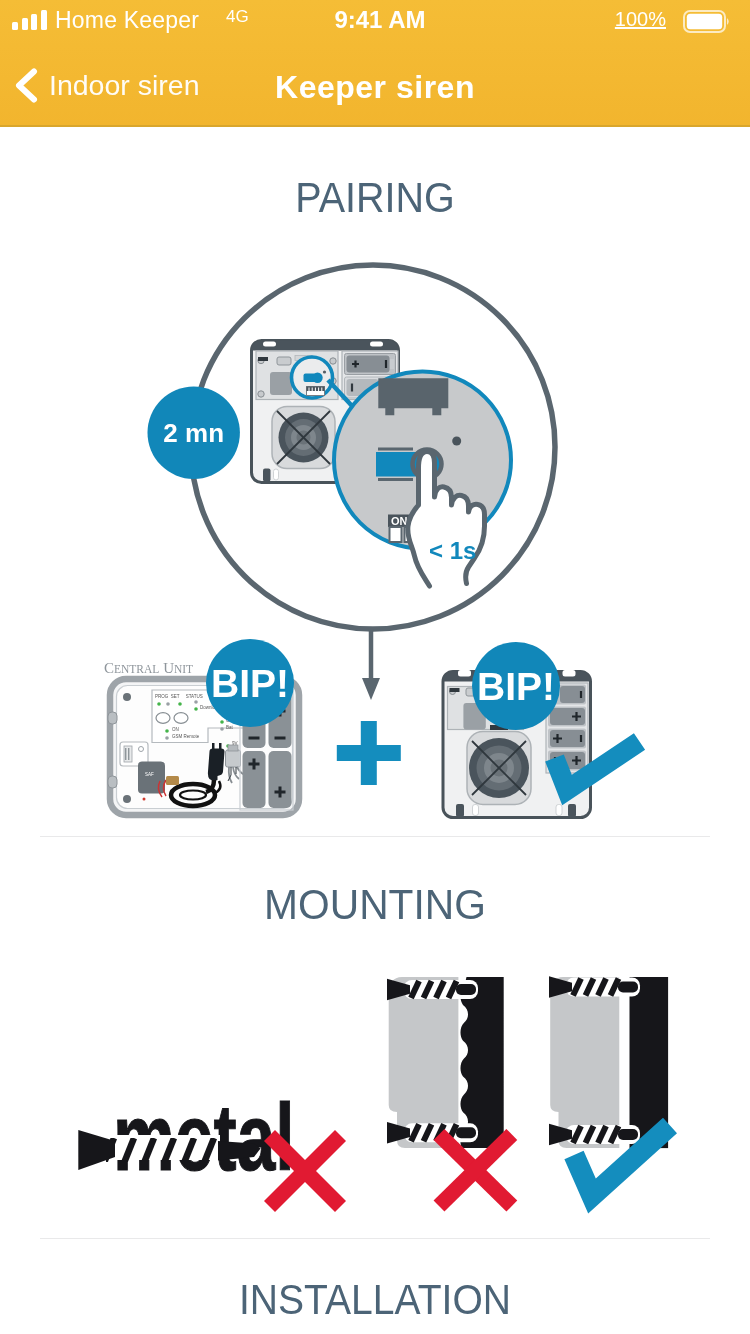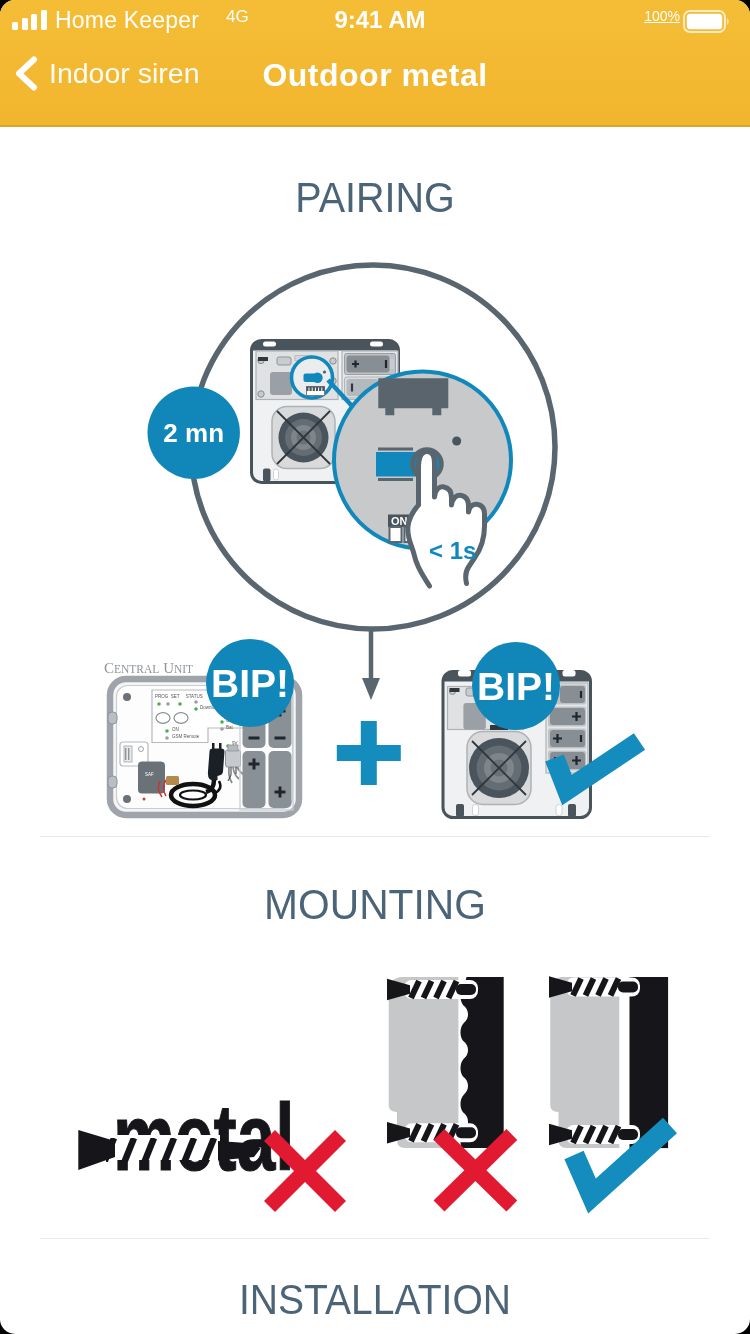--- a/index.html
+++ b/index.html
@@ -1,27 +1,27 @@
 <!DOCTYPE html>
 <html><head>
 <meta charset="utf-8">
 <style>
 html,body{margin:0;padding:0;background:#000;}
 *{box-sizing:border-box;}
-.screen{position:relative;width:750px;height:1334px;background:#fff;border-radius:15px;overflow:hidden;font-family:"Liberation Sans",sans-serif;}
+.screen{position:relative;width:750px;height:1334px;background:#fff;border-radius:0;overflow:hidden;font-family:"Liberation Sans",sans-serif;}
 .header{position:absolute;top:0;left:0;width:750px;height:127px;background:linear-gradient(180deg,#F5BD36 0%,#F2B52E 100%);border-bottom:2px solid #D9A62C;}
 .status{position:absolute;top:0;left:0;width:750px;height:44px;color:#fff;}
 .sig{position:absolute;left:12px;top:10px;width:44px;height:20px;}
 .sig div{position:absolute;bottom:0;width:5px;background:#fff;border-radius:1.5px;}
 .carrier{position:absolute;left:55px;top:6.5px;font-size:23px;color:#fff;letter-spacing:0.2px;}
 .fourg{position:absolute;left:226px;top:7px;font-size:17px;color:#fff;}
 .time{position:absolute;left:5px;top:5.5px;width:750px;text-align:center;font-size:24px;font-weight:bold;color:#fff;}
-.batt-pct{position:absolute;right:70px;top:7.5px;font-size:14px;color:#fff;text-decoration:underline;}
+.batt-pct{position:absolute;right:84px;top:7.5px;font-size:20px;color:#fff;text-decoration:underline;}
 .batt{position:absolute;right:19px;top:10px;width:48px;height:23px;}
-.nav{position:absolute;top:32px;left:0;width:750px;height:83px;}
+.nav{position:absolute;top:44px;left:0;width:750px;height:83px;}
 .back{position:absolute;left:14px;top:24px;width:24px;height:35px;}
 .back-label{position:absolute;left:49px;top:25px;font-size:28.5px;color:rgba(255,255,255,0.96);}
 .nav-title{position:absolute;left:0;top:25px;width:750px;text-align:center;font-size:32px;font-weight:bold;color:#fff;letter-spacing:0.5px;}
 .h1{position:absolute;left:0;width:750px;text-align:center;font-size:42px;color:#4C6477;letter-spacing:0;}
 .divider{position:absolute;left:40px;width:670px;height:1px;background:#E9E9EA;}
 </style>
 </head>
 <body>
 <div class="screen">
   <div class="header">
@@ -40,21 +40,21 @@
         <rect x="1" y="1" width="41" height="21" rx="6" fill="none" stroke="rgba(255,255,255,0.7)" stroke-width="2"></rect>
         <rect x="3.8" y="3.8" width="35.4" height="15.4" rx="3.5" fill="#fff"></rect>
         <path d="M44 8 q3.5 3.5 0 7 z" fill="rgba(255,255,255,0.7)"></path>
       </svg>
     </div>
     <div class="nav">
       <svg class="back" viewBox="0 0 24 32">
           <path d="M20 2 L5 16 L20 30" fill="none" stroke="#fff" stroke-width="6" stroke-linecap="round" stroke-linejoin="round"></path>
         </svg>
       <div class="back-label">Indoor siren</div>
-      <div class="nav-title">Outdoor metal</div>
+      <div class="nav-title">Keeper siren</div>
     </div>
   </div>
 
   <div class="h1" style="top:174px;transform:scaleX(0.94);">PAIRING</div>
 
   <svg id="pairing" style="position:absolute;left:0;top:255px;" width="750" height="581" viewBox="0 255 750 581">
 
     <circle cx="373" cy="447" r="182" fill="#fff" stroke="#5A666F" stroke-width="5.5"></circle>
 
     <line x1="371" y1="629" x2="371" y2="685" stroke="#5A666F" stroke-width="4.5"></line>

